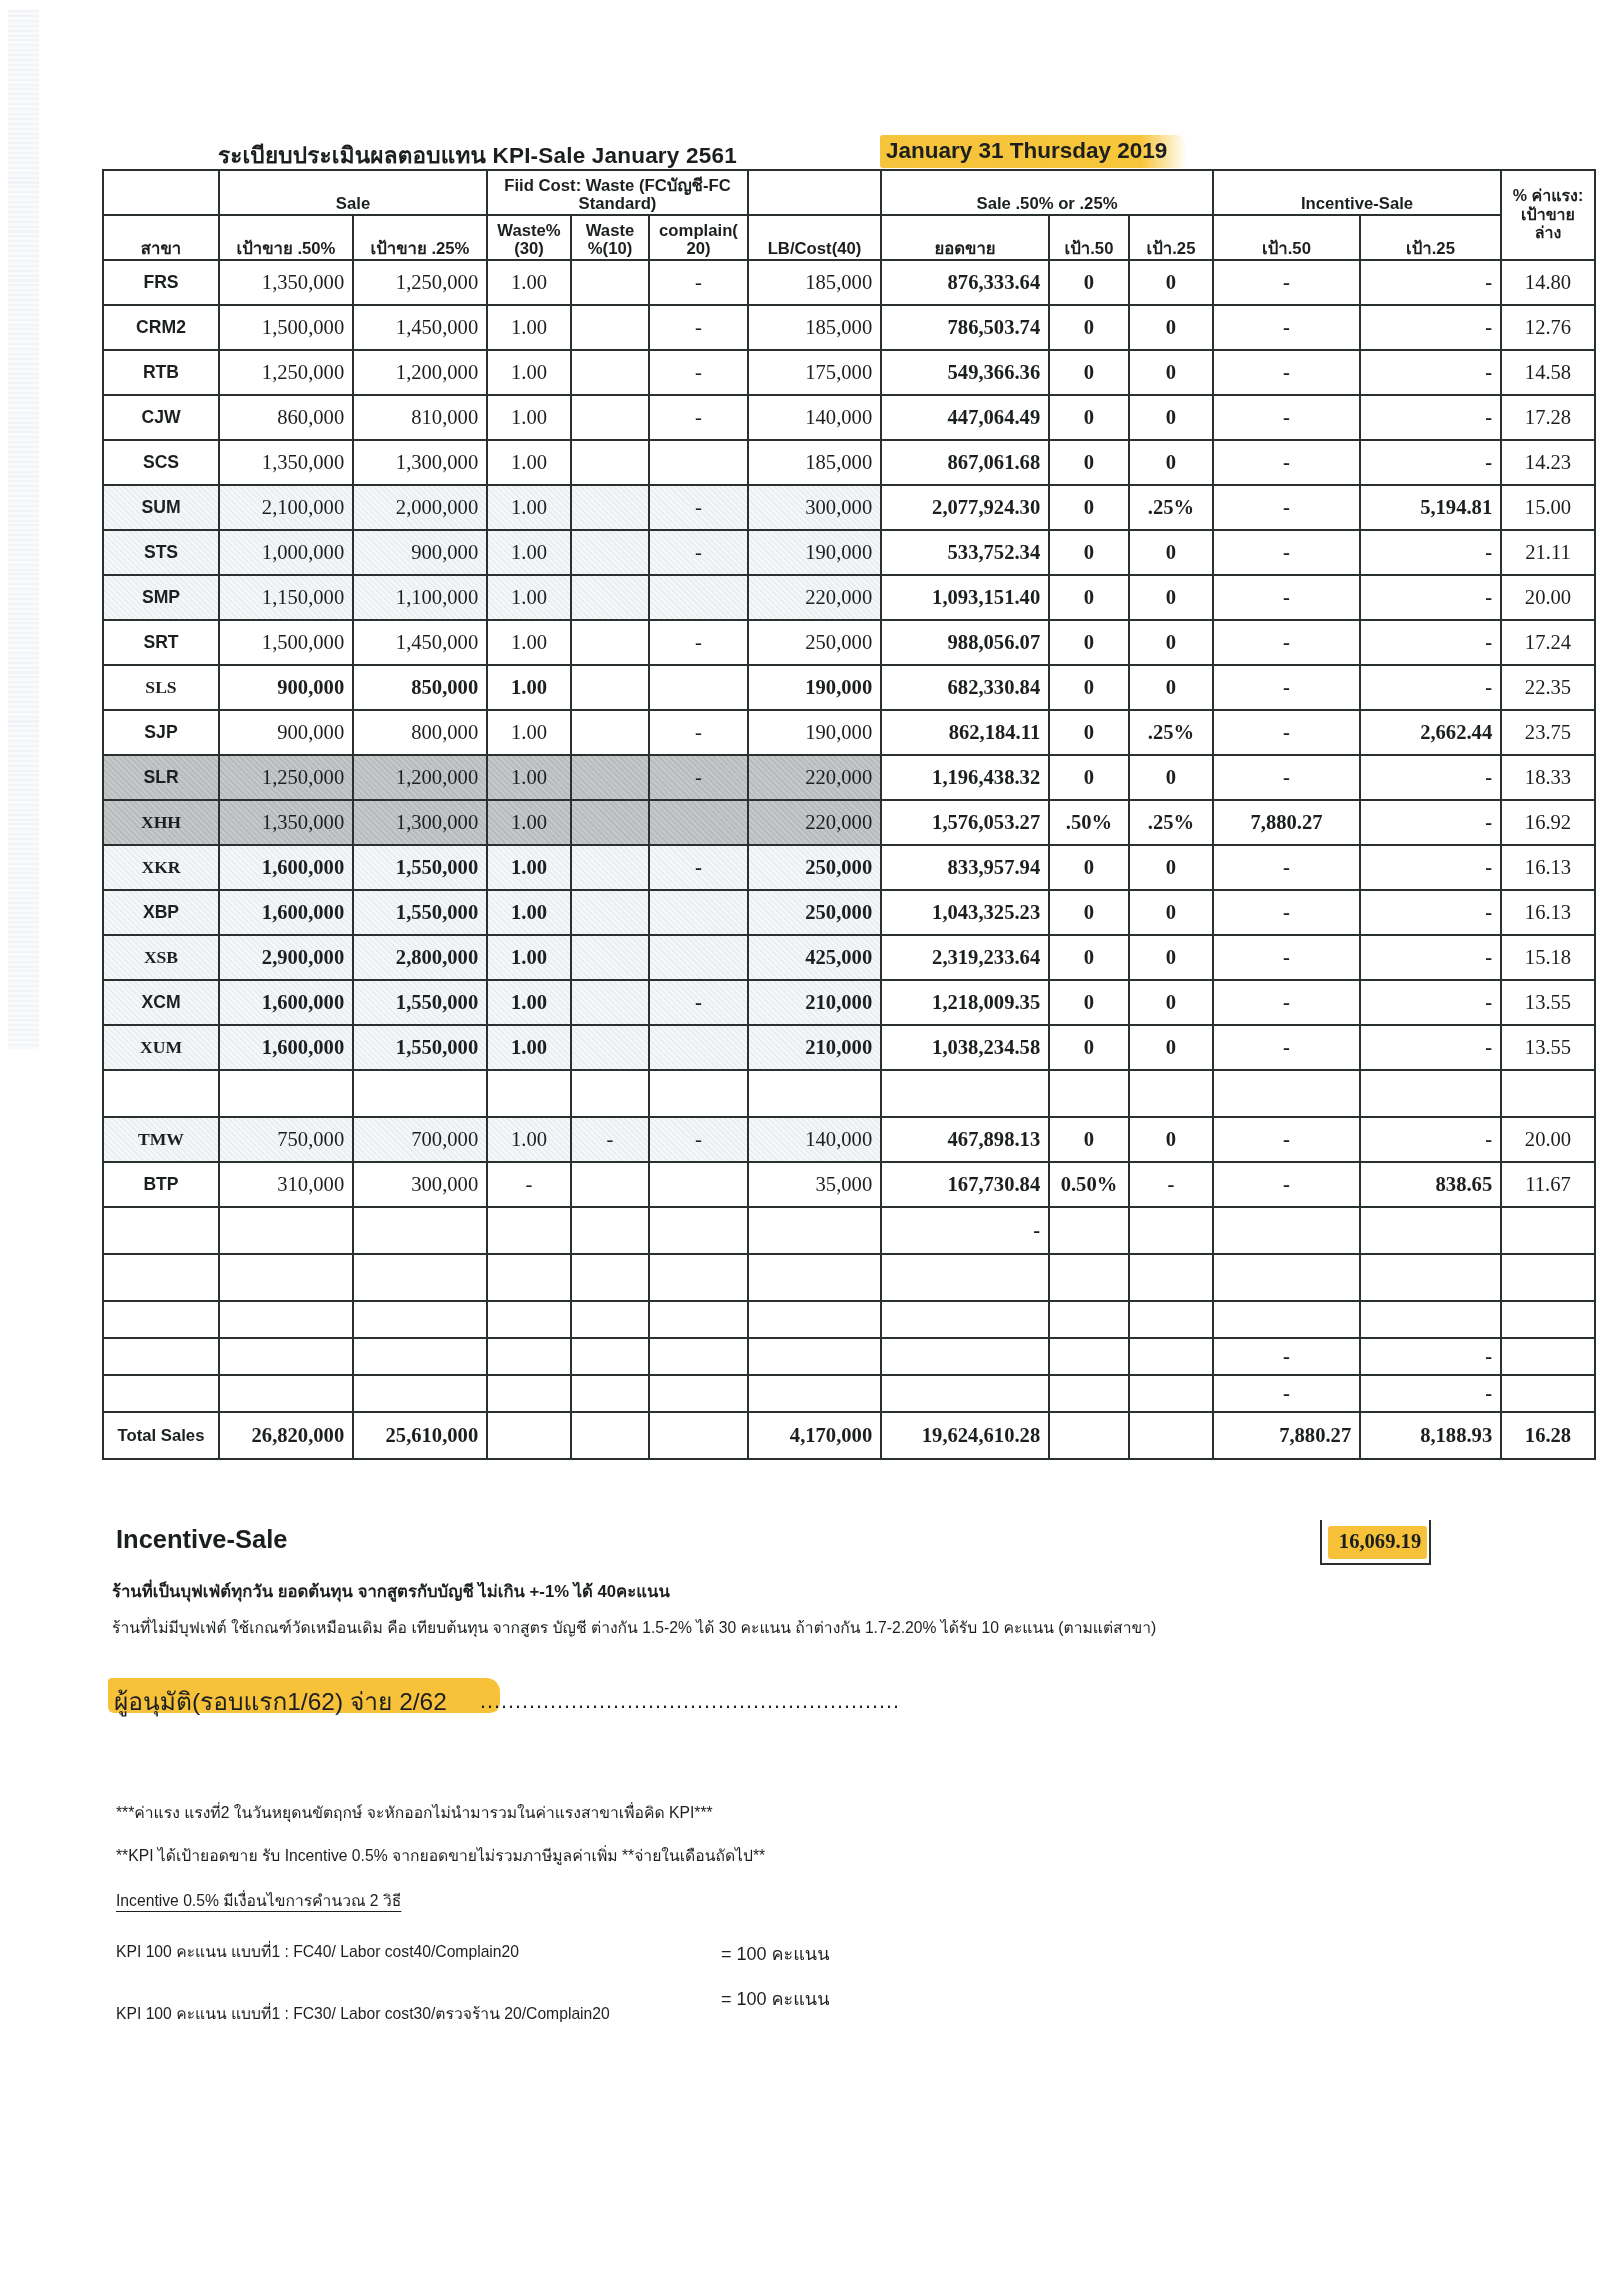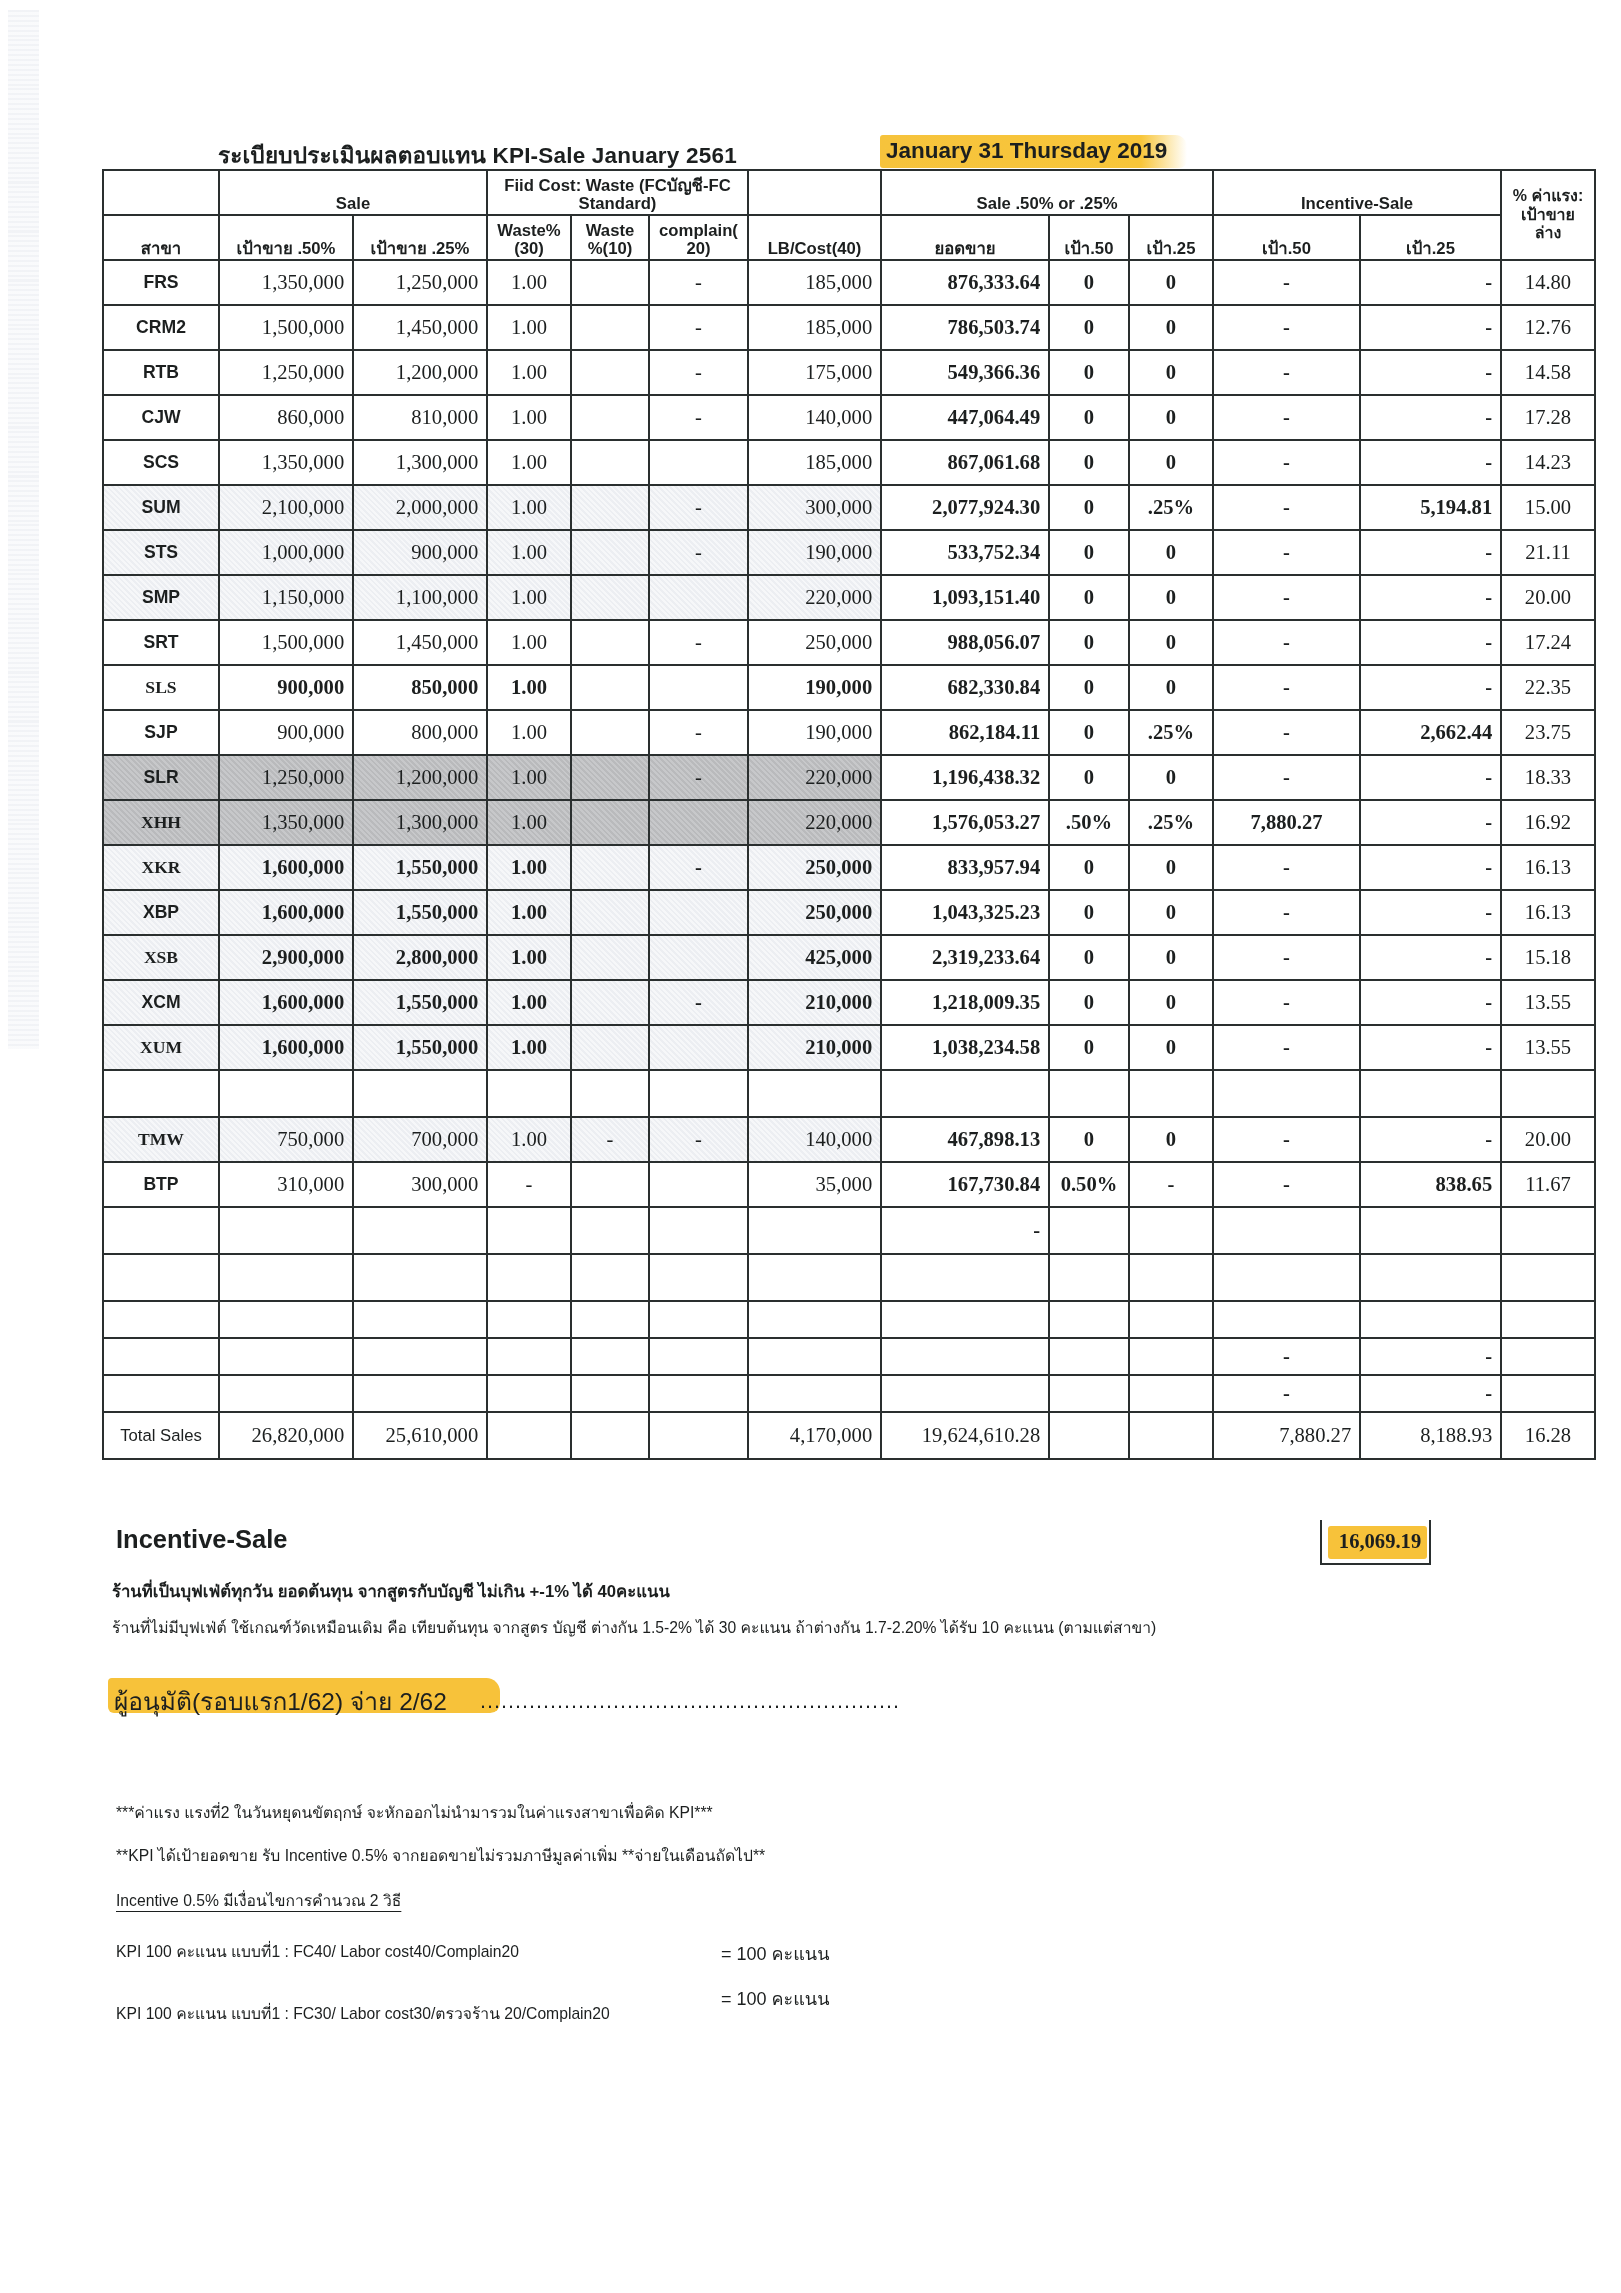--- a/index.html
+++ b/index.html
@@ -16,21 +16,21 @@
   .h1 th { height: 65px; vertical-align: bottom; padding-bottom: 5.9px; }
   .h2 th { height: 49px; vertical-align: bottom; padding-bottom: 3.9px; }
   td.br { font-family: "Liberation Sans", sans-serif; font-weight: bold; font-size: 17.6px; text-align: center; }
   td.num { font-family: "Liberation Serif", serif; font-size: 20.6px; text-align: right; }
   td.c { font-family: "Liberation Serif", serif; font-size: 20.6px; text-align: center; }
   td.bold { font-weight: bold; }
   td.dash-top { border-top: 2px dashed #2a2f2f !important; }
   tr.shade td.sh { background: repeating-linear-gradient(45deg, #b9babc 0 2px, #c7c8ca 2px 3.9px); }
   tr.lightshade td.sh { background: repeating-linear-gradient(45deg, #eceef2 0 2px, #f6f7f9 2px 3.9px); }
   tr.serif-br td.br { font-family: "Liberation Serif", serif; font-size: 17.6px; }
-  tr.total td { height: 47px; font-weight: normal; border-top: 2.9px solid #2a2f2f; border-bottom: 2.9px solid #2a2f2f; }
+  tr.total td { height: 47px; font-weight: bold; border-top: 2.9px solid #2a2f2f; border-bottom: 2.9px solid #2a2f2f; }
   tr.total td.br { font-size: 16.7px; padding: 0 2px; }
   tr.empty td { height: 47px; }
   tr.half td { height: 37px; }
 
   .grand-box { position: absolute; left: 1320px; top: 1520px; width: 111px; height: 45px; border: 2px solid #2a2f2f; border-top: none; box-sizing: border-box; }
   .grand-hl { position: absolute; left: 5.9px; top: 5.9px; right: 2px; bottom: 3.9px; background: #f7c23a; border-radius: 2.9px; }
   .grand-val { position: absolute; right: 7.8px; top: 9.8px; font-family: "Liberation Serif", serif; font-weight: bold; font-size: 20.6px; }
 
   .inc-title { position: absolute; left: 116px; top: 1525px; font-size: 25.5px; font-weight: bold; }
   .rule1 { position: absolute; left: 112px; top: 1578px; font-size: 16.7px; font-weight: bold; }

